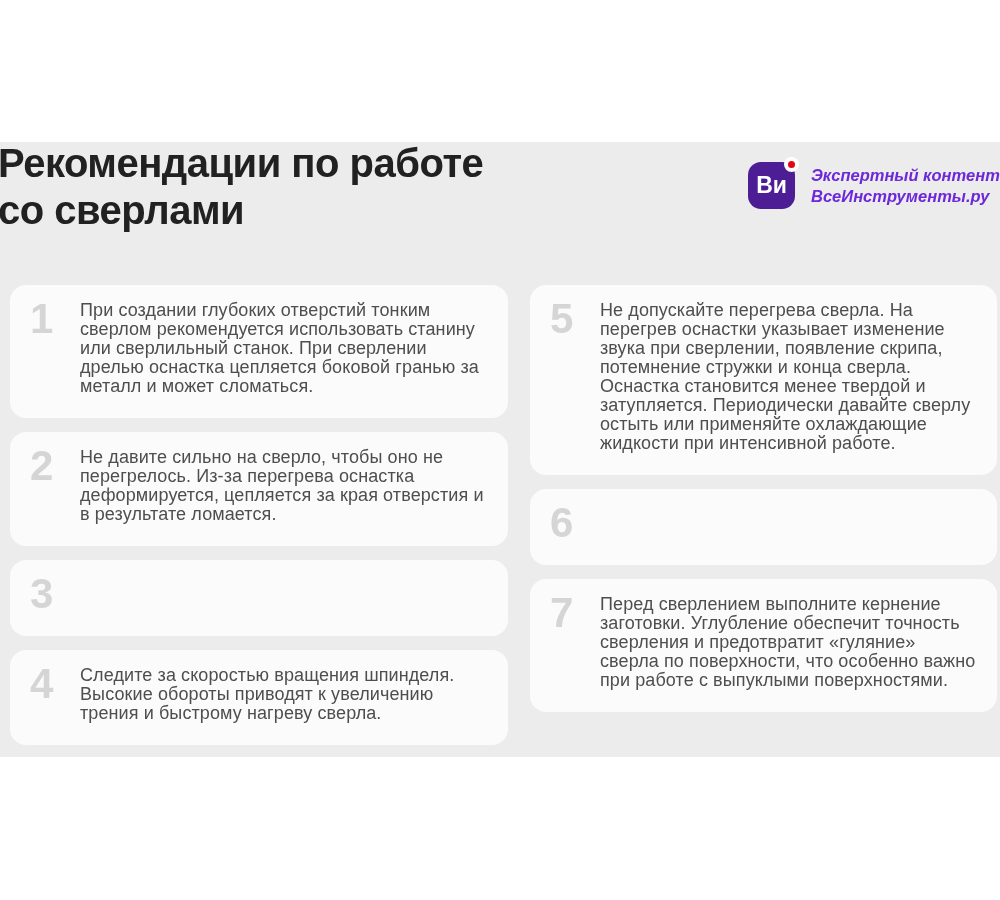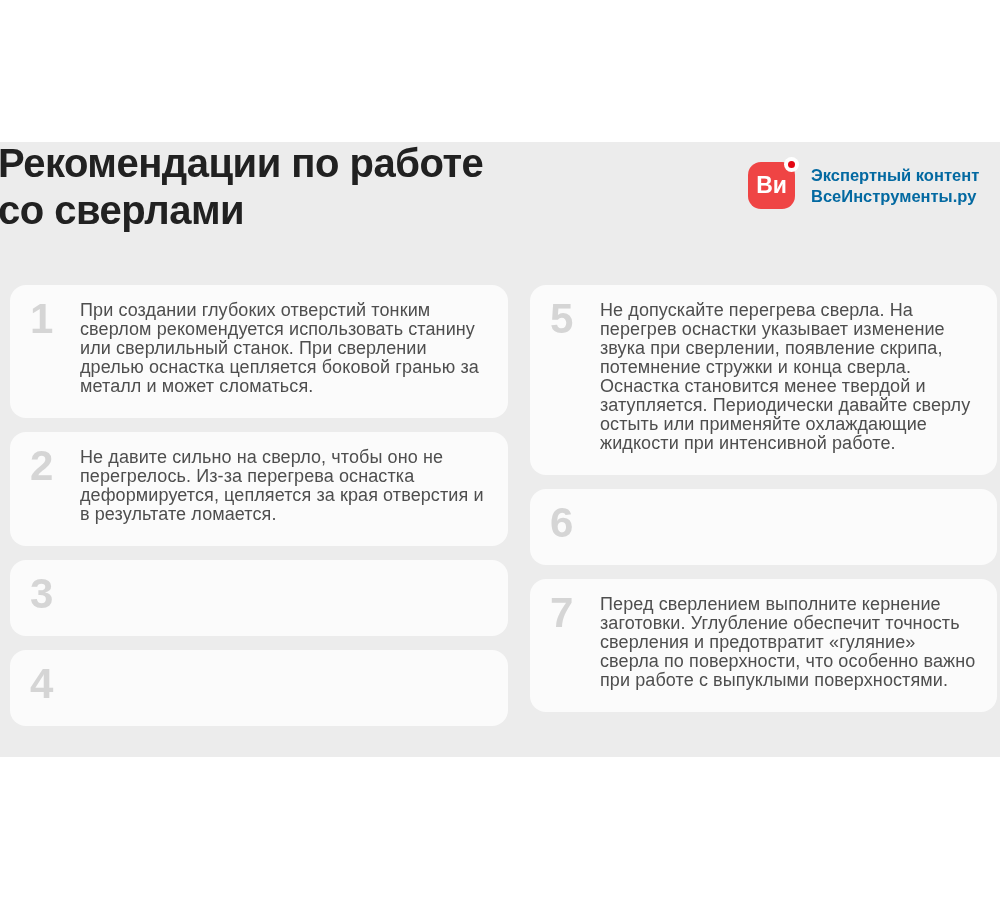--- a/index.html
+++ b/index.html
@@ -16,35 +16,36 @@
   .title{
     position:absolute;left:-2px;top:140px;margin:0;width:700px;
     font-size:40px;line-height:47px;font-weight:800;color:#212121;
     letter-spacing:-0.5px;
   }
   .brand{
     position:absolute;left:748px;top:162px;display:flex;align-items:flex-start;
   }
   .brand-logo{
     position:relative;width:47px;height:47px;border-radius:13px;
-    background:#ef4444;color:#ffffff;flex:0 0 auto;
+    background:#4c1d95;color:#ffffff;flex:0 0 auto;
     display:flex;align-items:center;justify-content:center;
     font-weight:800;font-size:23px;
   }
   .brand-badge{
     position:absolute;right:-4px;top:-5px;width:15px;height:15px;border-radius:50%;
     background:#ffffff;display:flex;align-items:center;justify-content:center;
   }
   .brand-badge::after{
     content:"";width:7px;height:7px;border-radius:50%;background:#e30613;display:block;
   }
   .brand-tagline{
     margin-left:16px;margin-top:3px;
-    font-weight:700;font-size:16.5px;line-height:21px;color:#0369a1;
+    font-weight:700;font-size:16.5px;line-height:21px;color:#6d28d9;
     white-space:nowrap;
+    font-style:italic;
   }
   .col{position:absolute;top:285px;}
   .col-left{left:10px;width:498px;}
   .col-right{left:530px;width:467px;}
   .card{
     background:#fbfbfb;border-radius:16px;
     padding:16px 20px 22px 20px;margin-bottom:14px;
     display:flex;align-items:flex-start;
   }
   .tip-number{
@@ -88,20 +89,21 @@
     <div class="tip-number">2</div>
     <p class="tip-text">Не давите сильно на сверло, чтобы оно не перегрелось. Из-за перегрева оснастка деформируется, цепляется за края отверстия и в результате ломается.</p>
   </div>
 
   <div class="card">
     <div class="tip-number">3</div>
   </div>
 
   <div class="card">
     <div class="tip-number">4</div>
+    <p class="tip-text">Следите за скоростью вращения шпинделя. Высокие обороты приводят к увеличению трения и быстрому нагреву сверла.</p>
   </div>
 </div>
   <div class="col col-right">
   <div class="card">
     <div class="tip-number">5</div>
     <p class="tip-text">Не допускайте перегрева сверла. На перегрев оснастки указывает изменение звука при сверлении, появление скрипа, потемнение стружки и конца сверла. Оснастка становится менее твердой и затупляется. Периодически давайте сверлу остыть или применяйте охлаждающие жидкости при интенсивной работе.</p>
   </div>
 
   <div class="card">
     <div class="tip-number">6</div>

